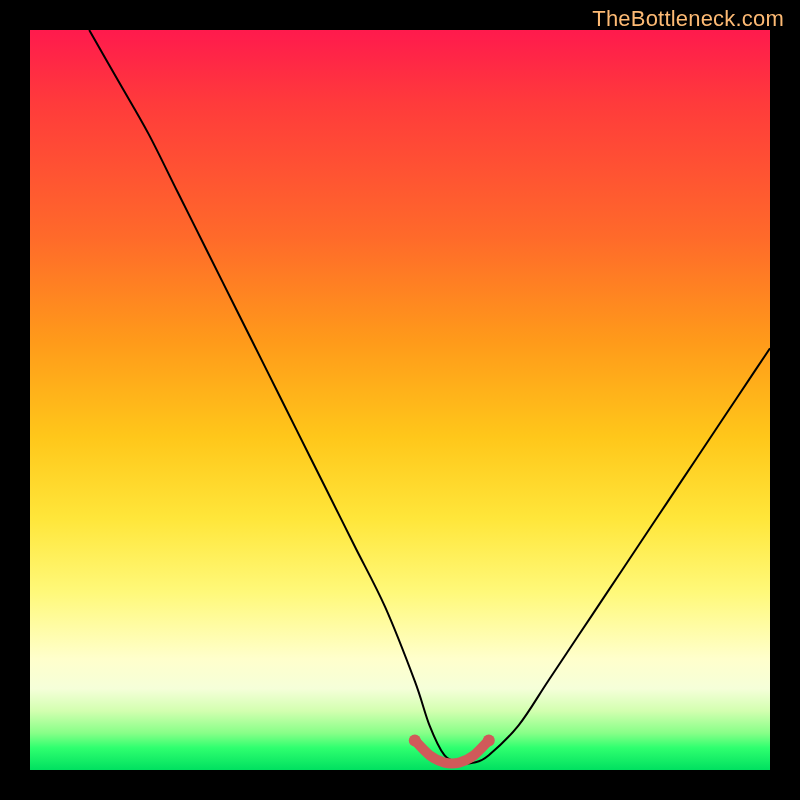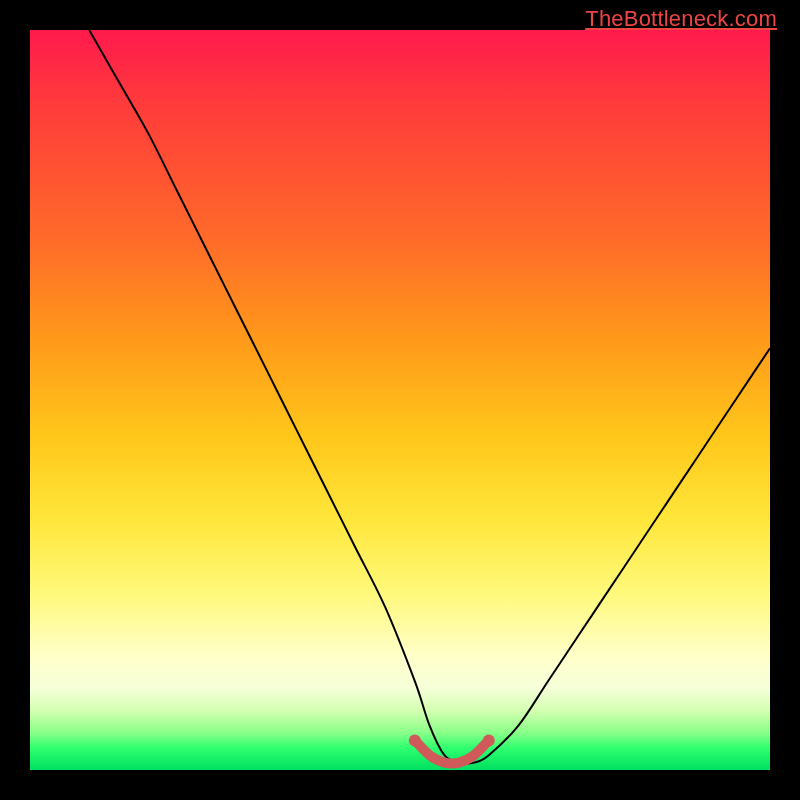--- a/index.html
+++ b/index.html
@@ -37,28 +37,27 @@
       #f5ffd9 89%,
       #d3ffb0 92%,
       #88ff88 95%,
       #2fff6f 97%,
       #00e060 100%
     );
   }
   .watermark {
     position: absolute;
     top: 6px;
-    right: 23px;
-    color: #ef4444;
+    right: 16px;
+    color: #fdba74;
     font-size: 22px;
     font-weight: 400;
     letter-spacing: 0.2px;
     z-index: 5;
     user-select: none;
-    text-decoration: underline;
   }
   svg.curve {
     position: absolute;
     left: 0;
     top: 0;
     width: 740px;
     height: 740px;
     z-index: 3;
   }
 </style>

